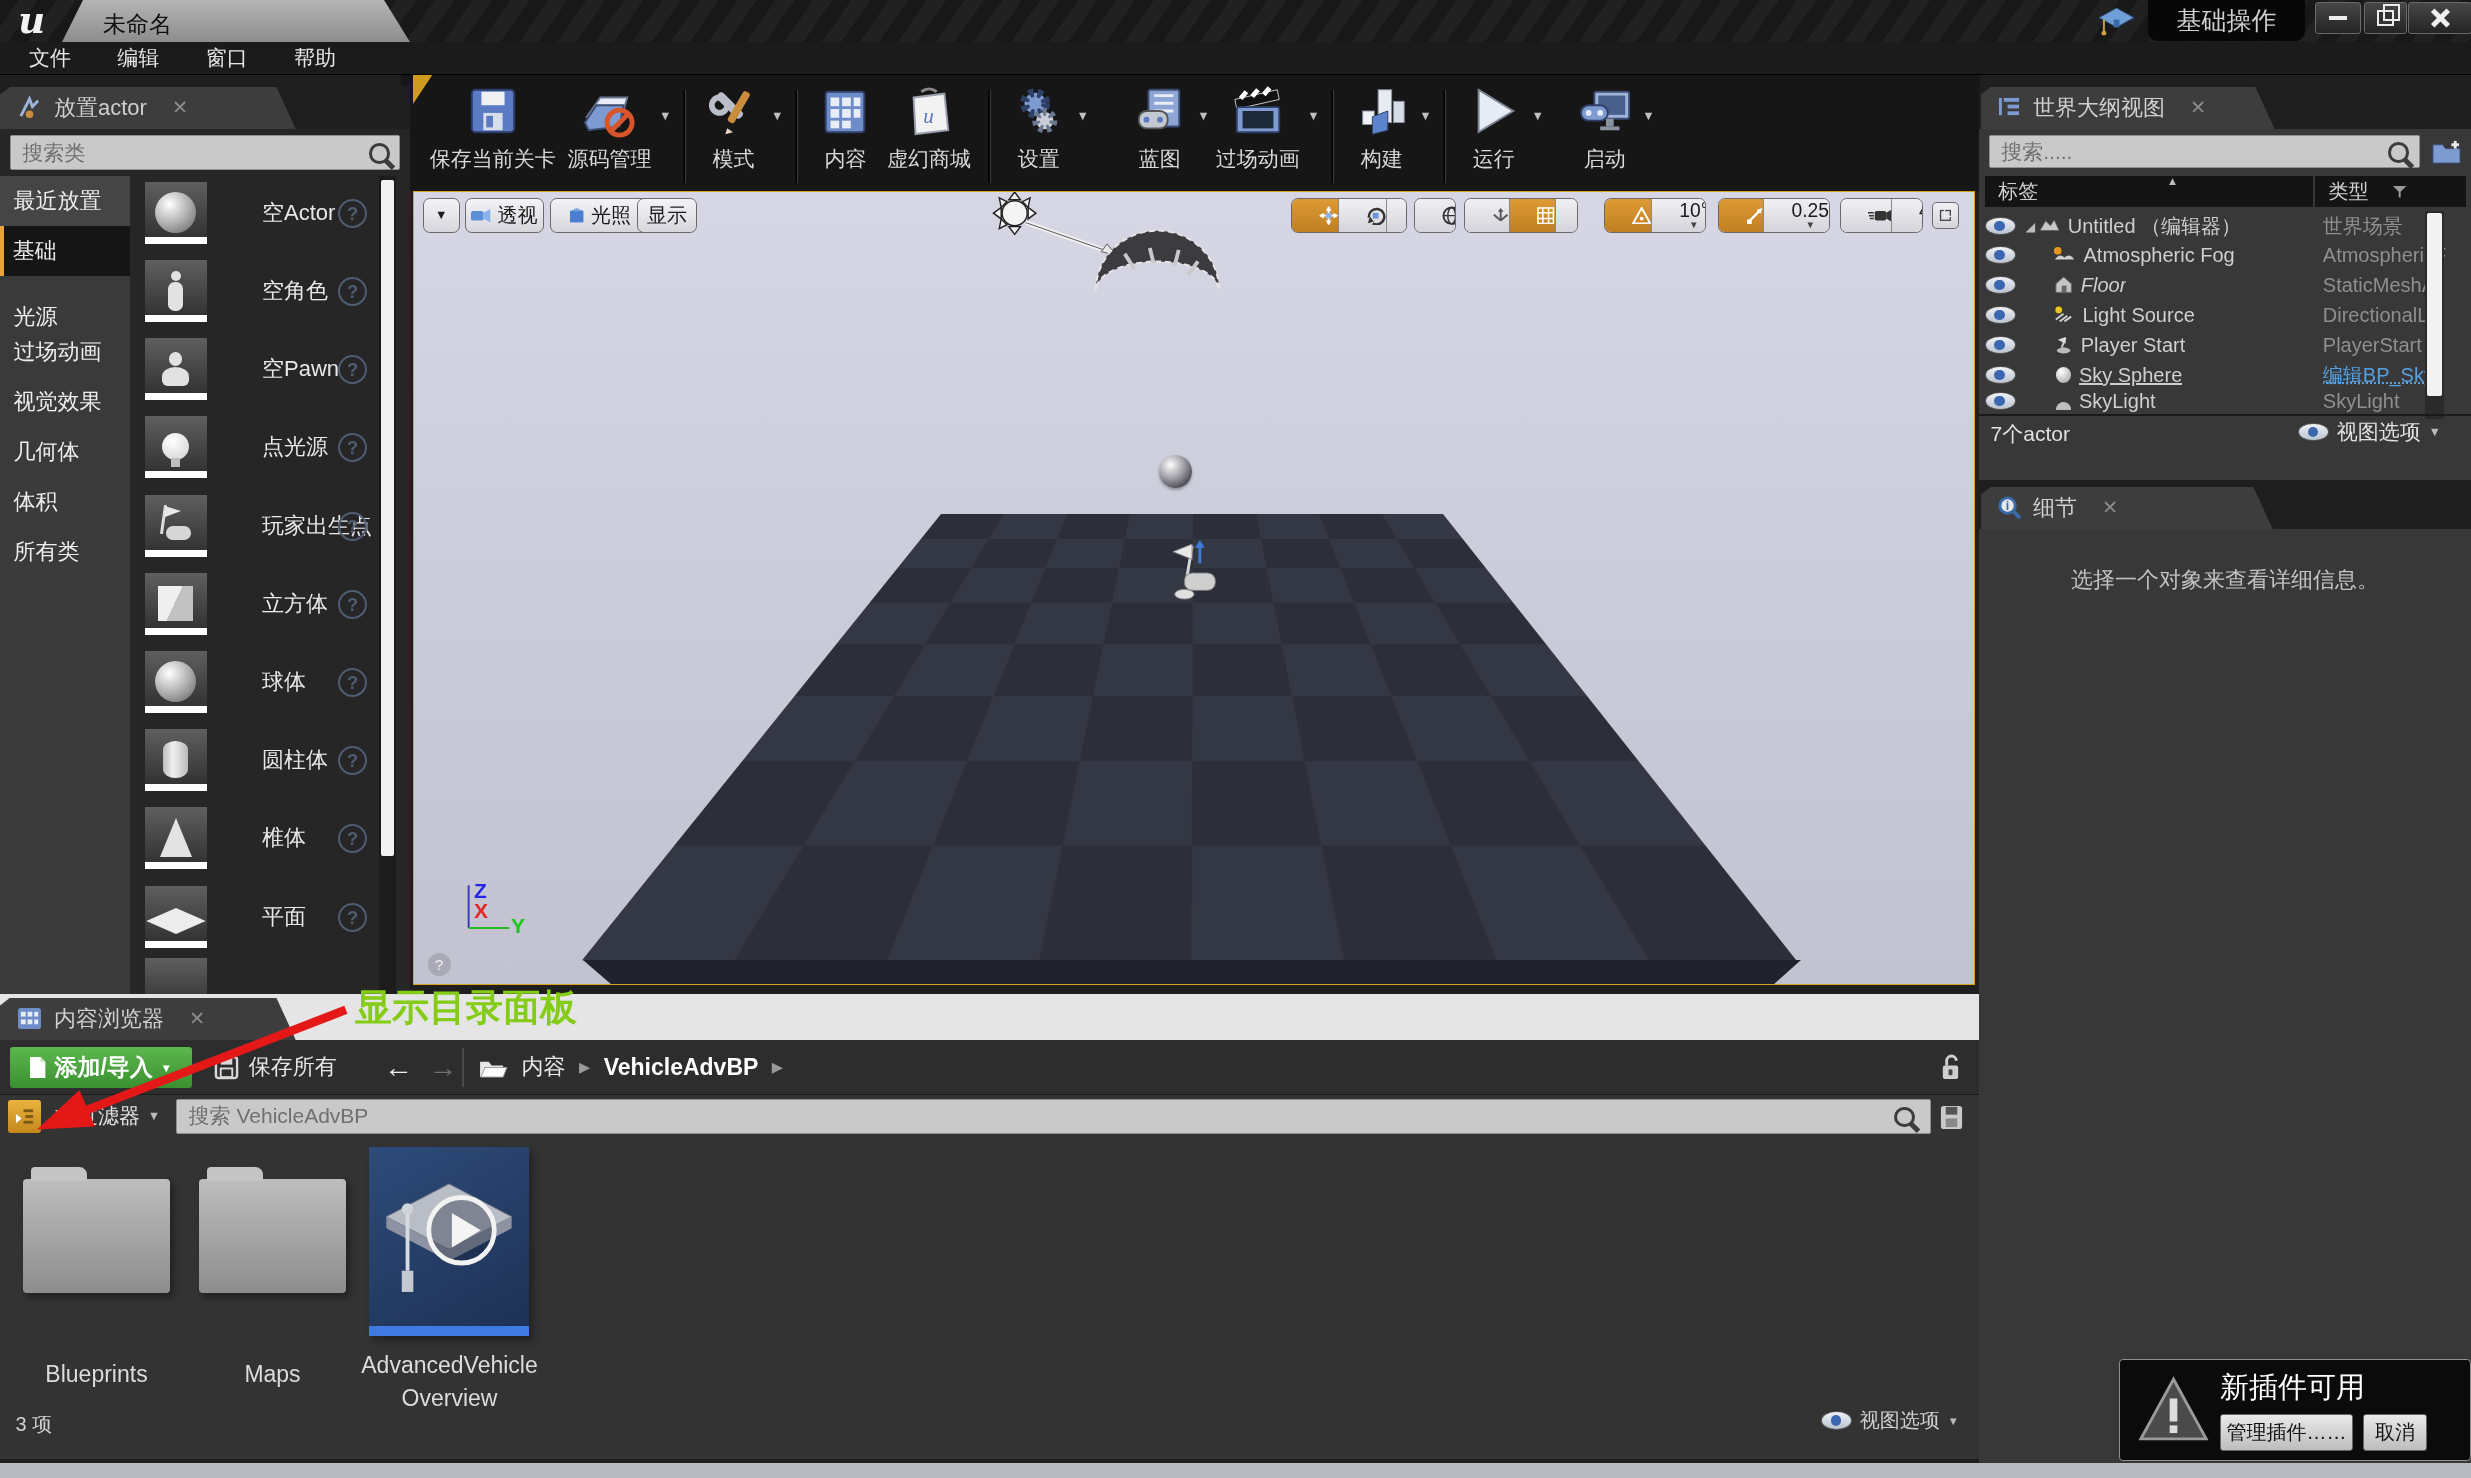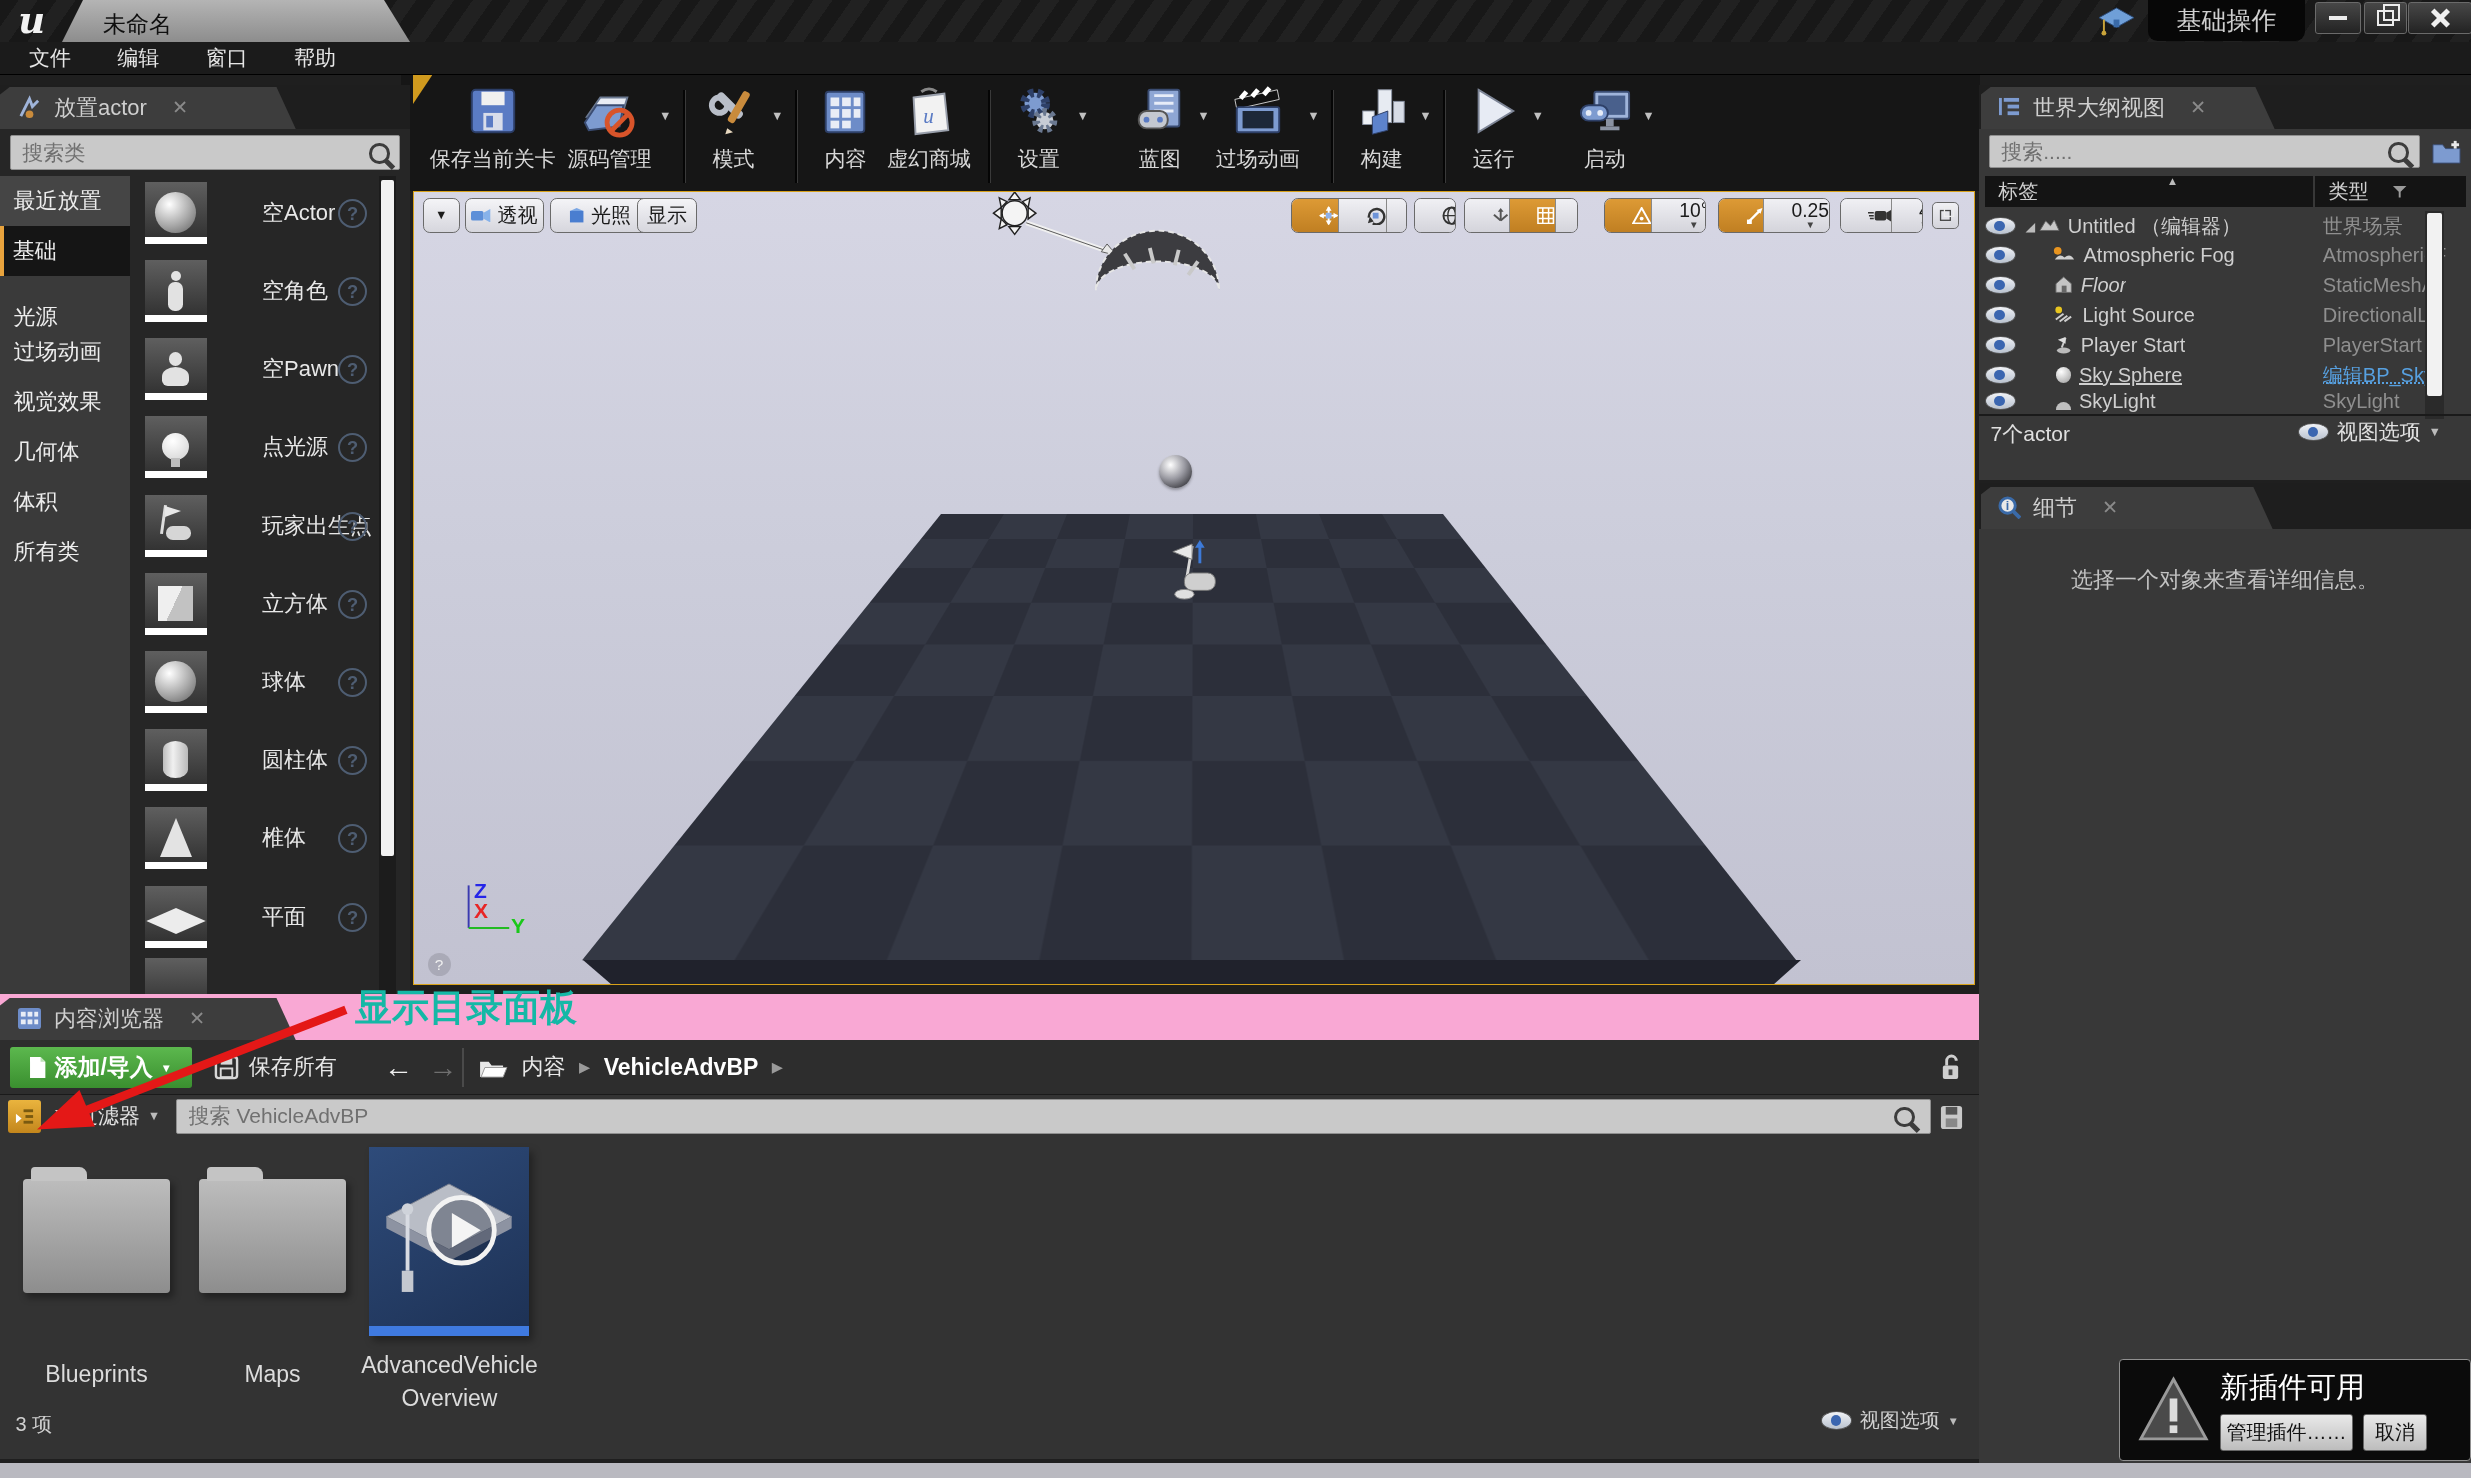--- a/index.html
+++ b/index.html
@@ -131,21 +131,21 @@
   .cb-lbl{position:absolute;font-size:23px;color:#dcdcdc;text-align:center;}
   .asset-bar{position:absolute;left:0;bottom:0;width:100%;height:9.7px;background:#3f7ae0;}
 
   
   .notif{left:2119px;top:1359px;width:350px;height:100px;background:#0b0b0b;border:1.9px solid #909090;border-radius:3.9px;z-index:60;}
   .nbtn{position:absolute;top:54px;height:37px;background:linear-gradient(#e9e9e9,#bdbdbd);border:1px solid #666;
     border-radius:2.9px;display:flex;align-items:center;justify-content:center;font-size:20px;color:#111;box-sizing:border-box;}
 
   .status-strip{left:0;top:1463px;width:2472px;height:15.4px;background:#b9b9c0;}
 
-  .annot-text{left:355px;top:983px;font-size:37px;font-weight:bold;color:#14b8a6;z-index:50;white-space:nowrap;}
+  .annot-text{left:355px;top:983px;font-size:37px;font-weight:bold;color:#84cc16;z-index:50;white-space:nowrap;}
   svg.overlay{position:absolute;left:0;top:0;width:2472px;height:1478px;pointer-events:none;z-index:50;}
 </style>
 </head>
 <body>
 
 <div id="app">
 
   <div class="abs titlebar">
     <div class="abs ue-logo">u</div>
     <div class="abs doc-tab">
@@ -769,21 +769,21 @@
             <line x1="16" y1="16" x2="23" y2="23" stroke="#3a6aa8" stroke-width="4"></line>
           </svg>
         <span>细节</span>
         <span class="tab-x">✕</span>
       </div>
     </div>
     <div class="abs" style="left:0;top:82px;width:492px;text-align:center;font-size:22px;color:#c2c2c2;">选择一个对象来查看详细信息。</div>
   </div>
 
   <div class="abs cbrowser">
-    <div class="abs" style="left:0;top:0;width:1979px;height:46px;background:#f9a8d4;">
+    <div class="abs" style="left:0;top:0;width:1979px;height:46px;background:#e5e5e5;">
       <div class="ptab" style="left:0;top:3.9px;width:261px;height:42px;">
         <svg width="25" height="23" viewBox="0 0 26 24">
             <rect x="1" y="1" width="24" height="22" rx="3" fill="#6d8cc8"></rect>
             <g fill="#e9edf6">
               <rect x="4" y="5" width="5" height="5"></rect>
               <rect x="11" y="5" width="5" height="5"></rect>
               <rect x="18" y="5" width="4" height="5"></rect>
               <rect x="4" y="13" width="5" height="5"></rect>
               <rect x="11" y="13" width="5" height="5"></rect>
               <rect x="18" y="13" width="4" height="5"></rect>

